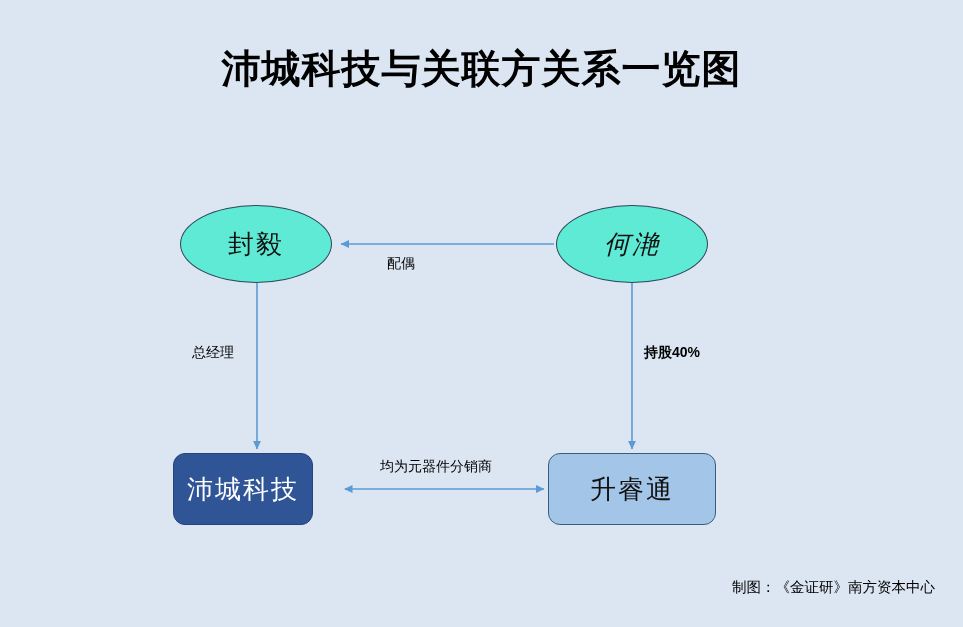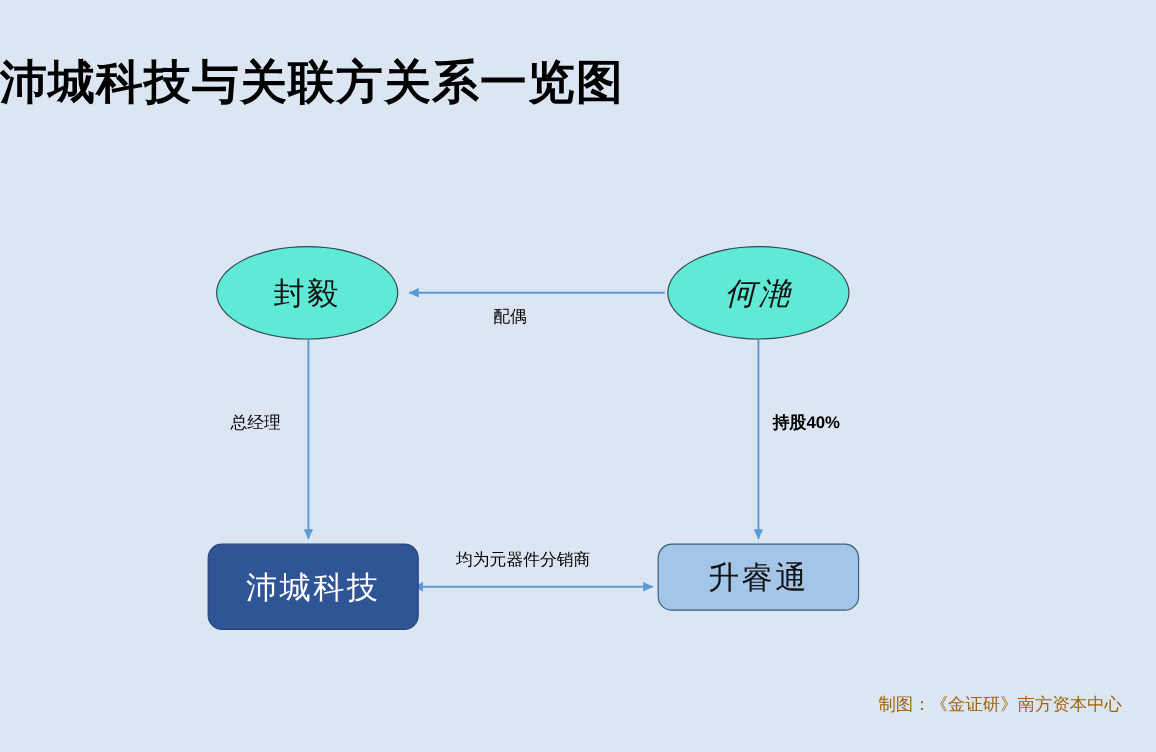--- a/index.html
+++ b/index.html
@@ -19,20 +19,21 @@
     left: 0;
     top: 0;
     width: 963px;
     height: 627px;
   }
   .title {
     position: absolute;
     left: 0;
     top: 42px;
     width: 963px;
+    text-align: center;
     font-size: 39px;
     font-weight: bold;
     color: #000000;
     letter-spacing: 1px;
     white-space: nowrap;
   }
   .node {
     position: absolute;
     display: flex;
     align-items: center;
@@ -66,21 +67,21 @@
     position: absolute;
     font-size: 14px;
     color: #000000;
     white-space: nowrap;
   }
   .footer {
     position: absolute;
     right: 28px;
     bottom: 30px;
     font-size: 14.5px;
-    color: #a16207;
+    color: #000000;
     white-space: nowrap;
   }
 </style>
 </head>
 <body>
 
 <div>
 
   <div class="title">沛城科技与关联方关系一览图</div>
 
@@ -104,29 +105,29 @@
   </svg>
 
   <div class="node node-ellipse" style="left:180px; top:205px; width:152px; height:78px;">
     <span>封毅</span>
   </div>
 
   <div class="node node-ellipse" style="left:556px; top:205px; width:152px; height:78px;font-style:italic;">
     <span>何滟</span>
   </div>
 
-  <div class="node node-box node-box-dark" style="left:173px; top:453px; width:176px; height:72px;">
+  <div class="node node-box node-box-dark" style="left:173px; top:453px; width:140px; height:72px;">
     <span>沛城科技</span>
   </div>
 
-  <div class="node node-box node-box-light" style="left:548px; top:453px; width:168px; height:56px;">
+  <div class="node node-box node-box-light" style="left:548px; top:453px; width:168px; height:72px;">
     <span>升睿通</span>
   </div>
 
-  <div class="edge-label" style="left:387px; top:255px;margin-left:24px;">配偶</div>
+  <div class="edge-label" style="left:387px; top:255px;">配偶</div>
 
   <div class="edge-label" style="left:192px; top:344px;font-family:Liberation Serif, serif;">总经理</div>
 
   <div class="edge-label" style="left:644px; top:344px;font-weight:bold;">持股40%</div>
 
   <div class="edge-label" style="left:380px; top:458px;">均为元器件分销商</div>
 
   <div class="footer">制图：《金证研》南方资本中心</div>
 
 </div>

